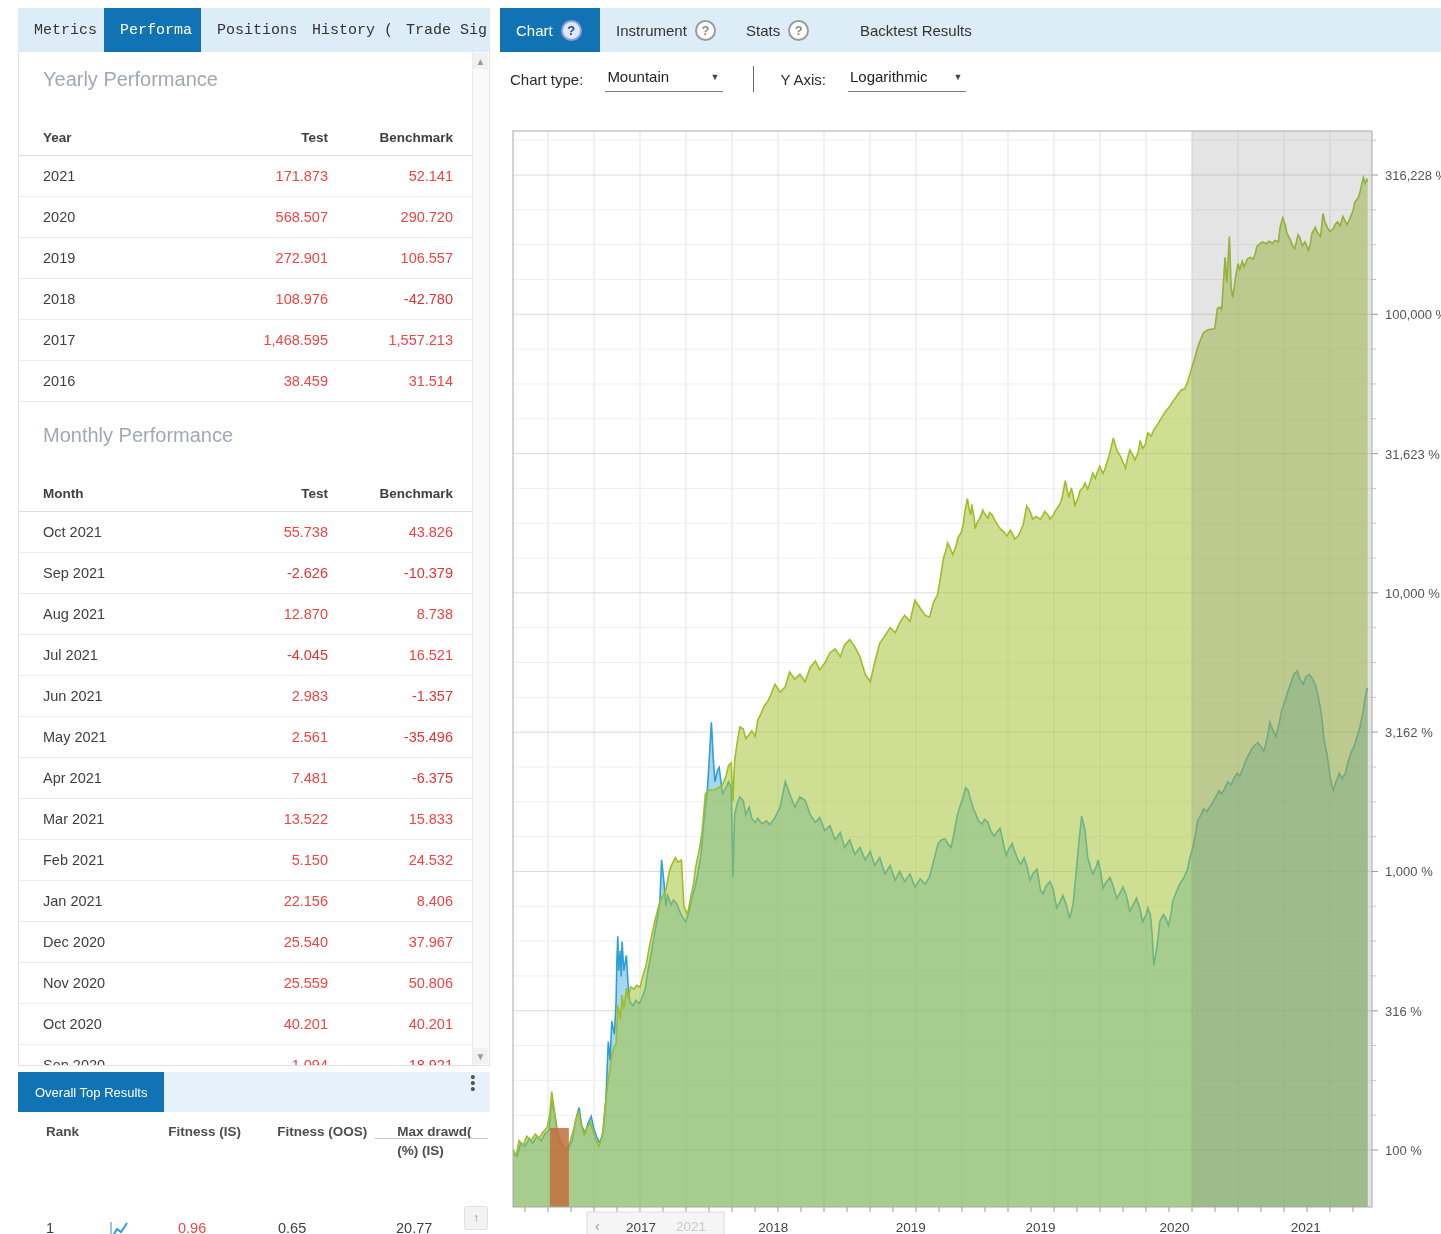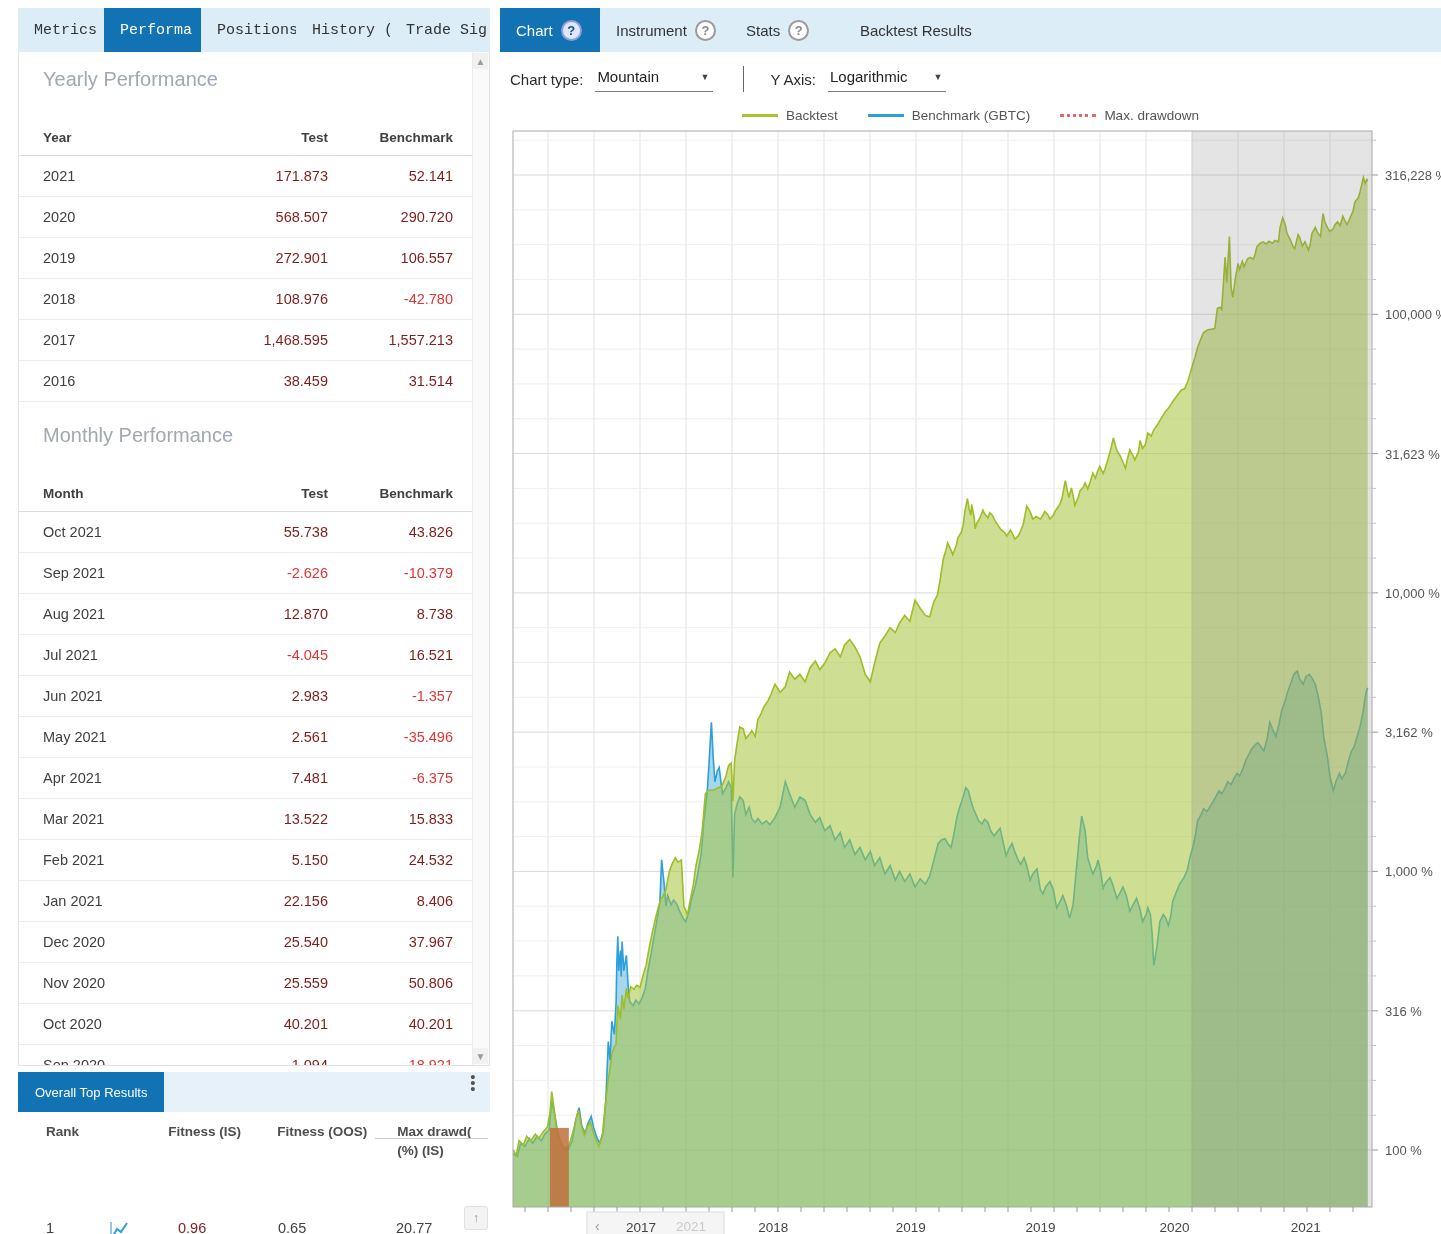--- a/index.html
+++ b/index.html
@@ -23,21 +23,21 @@
   .section-title { font-size:20px; color:#9fa8b3; padding-left:24px; margin:6px 0 0 0; height:38px; }
   .ptable { width:100%; }
   .trow { display:flex; align-items:center; height:41px; border-bottom:1px solid #ececec;
           padding:0 36px 0 24px; font-size:14.5px; color:#3f3f3f; }
   .trow .c0 { flex:1; text-align:left; }
   .trow .c1 { width:115px; text-align:right; }
   .trow .c2 { width:125px; text-align:right; }
   .trow.thead { height:36px; margin-top:14px; border-bottom:1px solid #dcdcdc;
                 font-weight:bold; font-size:13.5px; color:#404040; }
   .ptable + .section-title { margin-top:22px; }
-  .pos { color:#7f1d1d; }
+  .pos { color:#ef4444; }
   .neg { color:#e03535; }
 
   .vscroll { position:absolute; right:0; top:0; width:17px; height:100%;
              background:#fafafa; border-left:1px solid #ececec; }
   .scroll-arrow { position:absolute; right:1px; width:15px; height:16px; background:#f1f1f1;
                   display:flex; align-items:center; justify-content:center; color:#9b9b9b; font-size:10px; }
   .scroll-arrow.up { top:1px; }
   .scroll-arrow.down { bottom:1px; }
 
   
@@ -64,21 +64,21 @@
   .orow .rc-oos { width:118px; }
   .orow .rc-dd { width:80px; }
   .overall .scroll-up-box { position:absolute; right:2px; top:134px; width:24px; height:24px;
            background:#f3f3f3; border:1px solid #e0e0e0; border-radius:3px; color:#909090;
            display:flex; align-items:center; justify-content:center; font-size:12px; }
 
   
   .controls { position:absolute; left:510px; top:62px; height:34px; display:flex; align-items:center;
               font-size:15px; color:#2b2b2b; }
   .dd { display:inline-flex; align-items:center; justify-content:space-between;
-        border-bottom:1px solid #7d7d7d; margin-left:12px; padding:2px 4px 6px 2px; color:#222; }
+        border-bottom:1px solid #7d7d7d; margin-left:22px; padding:2px 4px 6px 2px; color:#222; }
   .dd .caret { font-size:9px; color:#444; margin-left:26px; }
   .ctl-divider { width:1px; height:26px; background:#666; margin:0 26px 0 30px; }
   .legend { position:absolute; left:500px; top:108px; width:941px; display:flex;
             justify-content:center; gap:30px; font-size:13.5px; color:#555; }
   .legend .item { display:flex; align-items:center; gap:8px; }
   .legend .swatch { width:36px; height:0; border-top:3px solid; }
   .legend .swatch.dotted { border-top-style:dotted; border-top-width:3px; }
 
   svg text { font-family:"Liberation Sans", sans-serif; }
 </style>
@@ -278,34 +278,20 @@
       <span class="caret">▼</span>
     </span>
     <span class="ctl-divider"></span>
     <span>Y Axis:</span>
     <span class="dd" style="min-width:104px">
       <span>Logarithmic</span>
       <span class="caret">▼</span>
     </span>
   </div>
 
-  <div class="legend">
-    <div class="item">
-      <span class="swatch" style="border-top-color:#a6c52e"></span>
-      <span>Backtest</span>
-    </div>
-    <div class="item">
-      <span class="swatch" style="border-top-color:#2d9fd9"></span>
-      <span>Benchmark (GBTC)</span>
-    </div>
-    <div class="item">
-      <span class="swatch dotted" style="border-top-color:#e06868"></span>
-      <span>Max. drawdown</span>
-    </div>
-  </div>
 
   <svg id="chart" viewBox="0 0 941 1234" width="941" height="1234" style="position:absolute; left:500px; top:0;">
       <line x1="48" y1="131" x2="48" y2="1207" stroke="#e3e3e3" stroke-width="1"></line>
       <line x1="94" y1="131" x2="94" y2="1207" stroke="#e3e3e3" stroke-width="1"></line>
       <line x1="140" y1="131" x2="140" y2="1207" stroke="#e3e3e3" stroke-width="1"></line>
       <line x1="186" y1="131" x2="186" y2="1207" stroke="#e3e3e3" stroke-width="1"></line>
       <line x1="232" y1="131" x2="232" y2="1207" stroke="#e3e3e3" stroke-width="1"></line>
       <line x1="278" y1="131" x2="278" y2="1207" stroke="#e3e3e3" stroke-width="1"></line>
       <line x1="324" y1="131" x2="324" y2="1207" stroke="#e3e3e3" stroke-width="1"></line>
       <line x1="370" y1="131" x2="370" y2="1207" stroke="#e3e3e3" stroke-width="1"></line>

